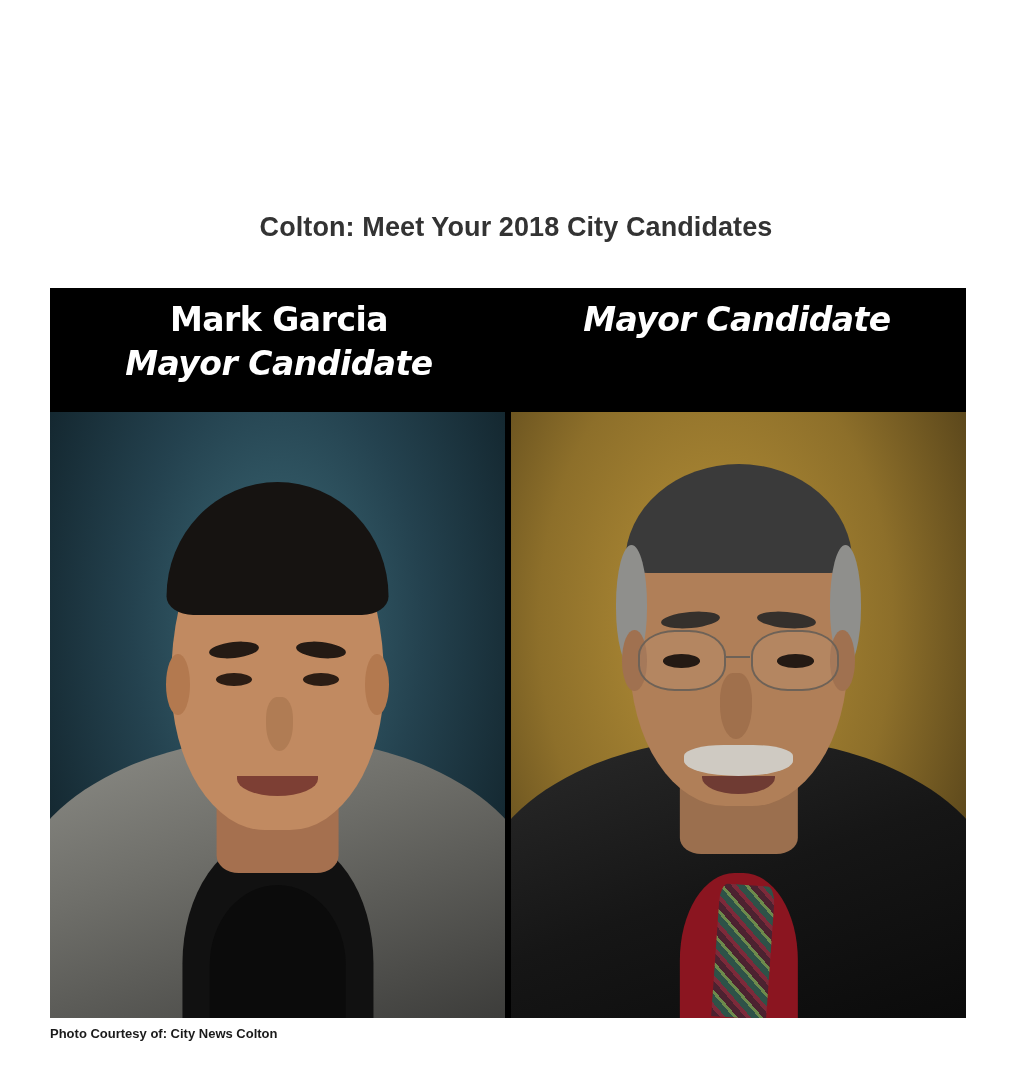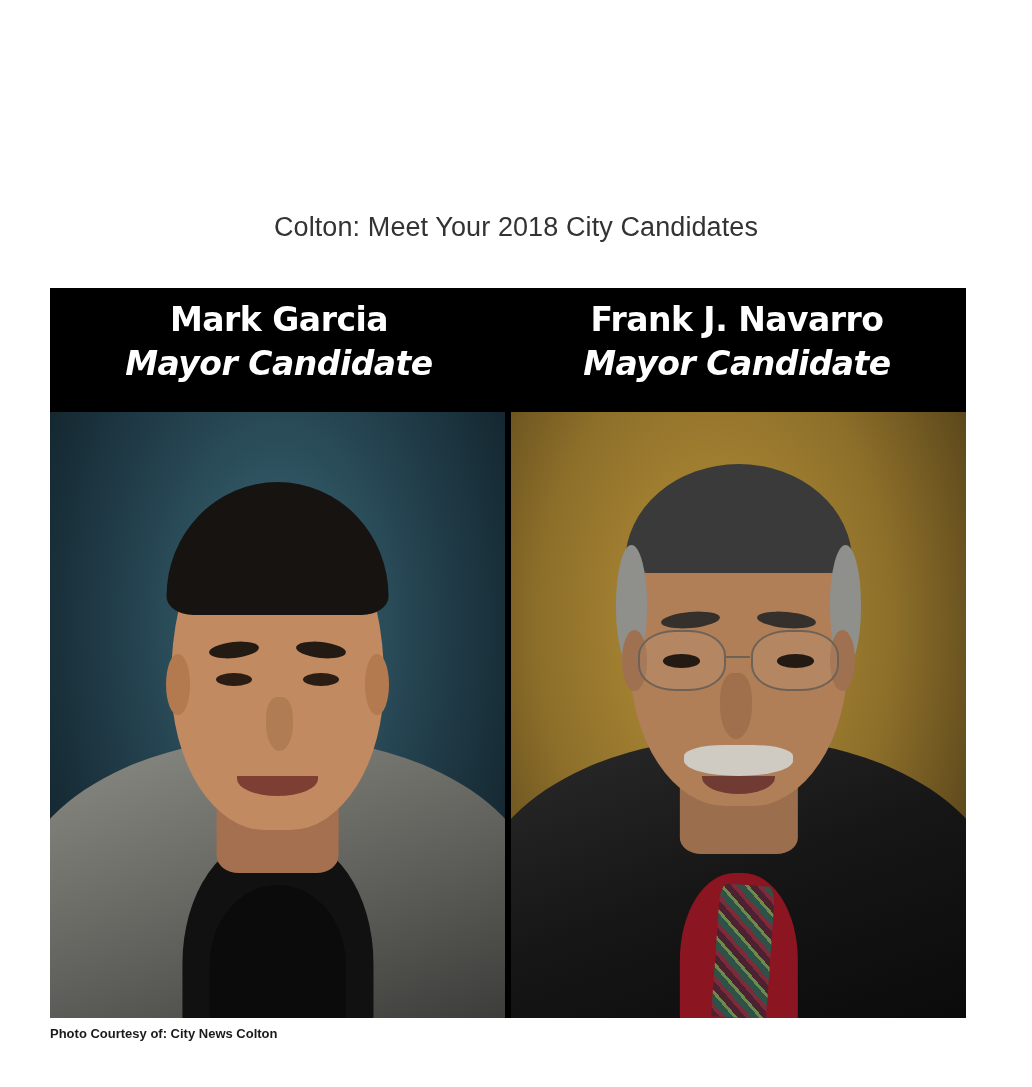--- a/index.html
+++ b/index.html
@@ -46,21 +46,21 @@
   }
 
   
   .headline {
     position: absolute;
     top: 212px;
     left: 0;
     width: 1032px;
     text-align: center;
     font-size: 27px;
-    font-weight: normal;
+    font-weight: bold;
     color: #333333;
     letter-spacing: 0.1px;
   }
 
   
   .figure {
     position: absolute;
     top: 288px;
     left: 50px;
     width: 916px;
@@ -244,21 +244,20 @@
   <div class="headline">Colton: Meet Your 2018 City Candidates</div>
 
   <div class="figure">
 
     <div class="banner">
       <div class="banner-cell">
         <span class="nm">Mark Garcia</span>
         <span class="role">Mayor Candidate</span>
       </div>
       <div class="banner-cell">
-        <span class="nm">Frank J. Navarro</span>
         <span class="role">Mayor Candidate</span>
       </div>
     </div>
 
     <div class="photos">
 
       <div class="photo photo-garcia">
         <div class="p-shoulders g-shoulders"></div>
         <div class="g-jacketdark"></div>
         <div class="g-shirt"></div>

